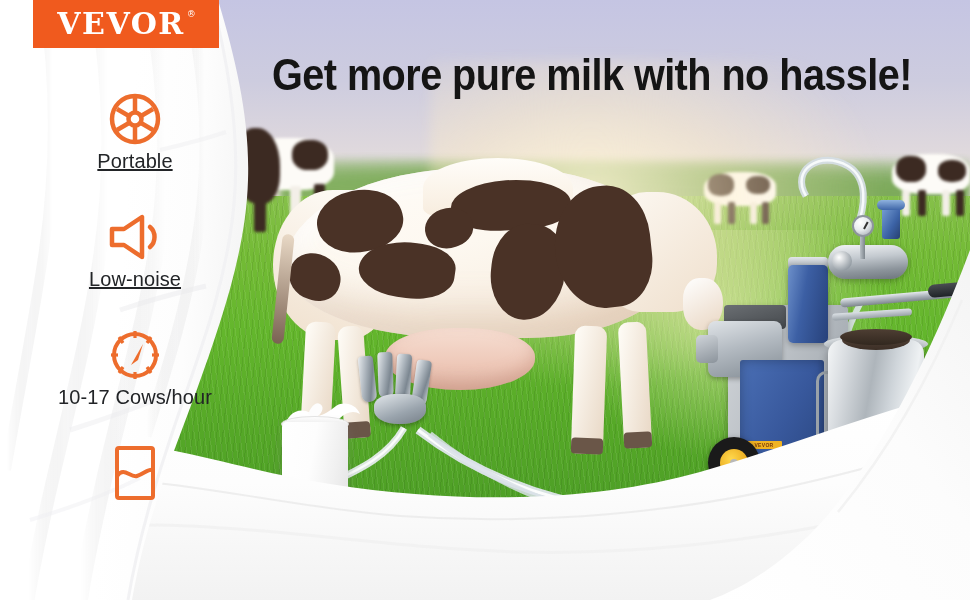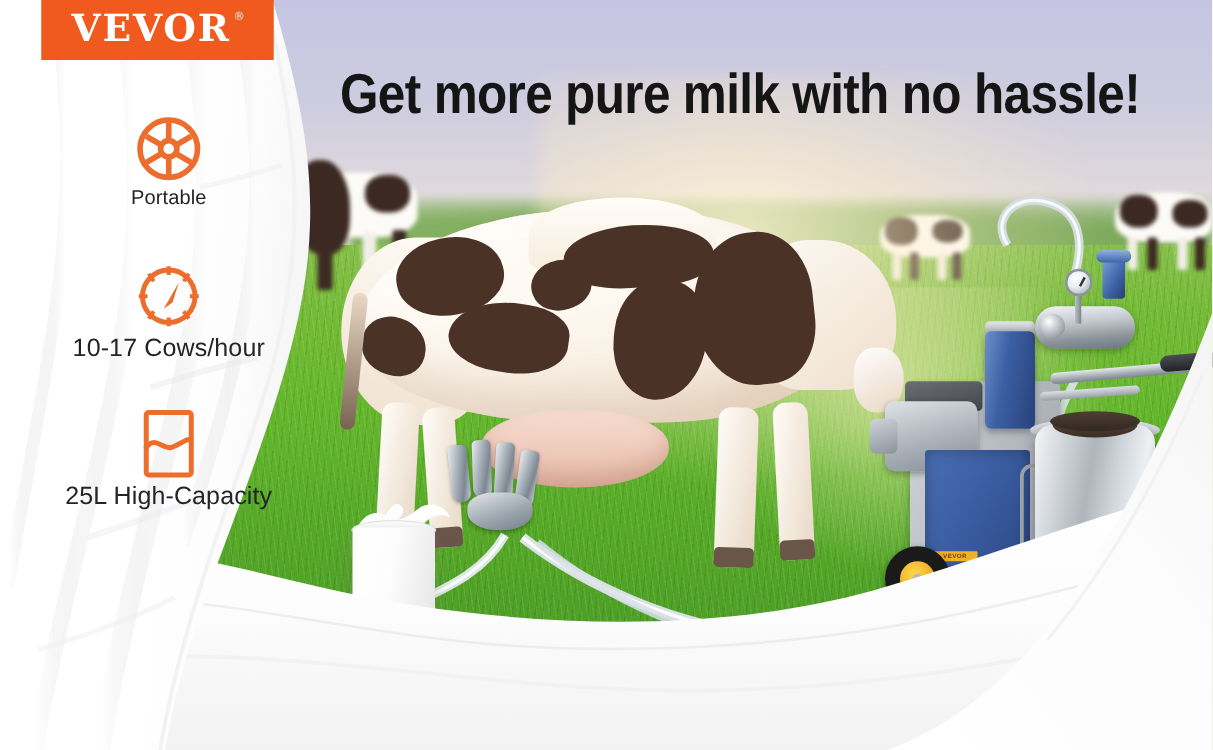--- a/index.html
+++ b/index.html
@@ -263,21 +263,21 @@
   
   .features{position:absolute;left:0;top:88px;width:270px;}
   .feature{position:relative;width:270px;height:118px;}
   .feature .ficon{
     position:absolute;left:0;right:0;top:0;height:62px;display:flex;align-items:center;justify-content:center;
   }
   .feature .flabel{
     position:absolute;left:0;right:0;top:62px;text-align:center;
     font-size:20px;color:#222427;letter-spacing:.1px;white-space:nowrap;
   }
-  .feature.f1 .flabel,.feature.f2 .flabel{font-size:16px;}
+  .feature.f1 .flabel,.feature.f2 .flabel{font-size:20px;text-decoration:underline;}
   .feature.f3 .flabel,.feature.f4 .flabel{font-size:20px;}
 
   
   .logo{
     position:absolute;left:33px;top:0;width:186px;height:48px;
     background:#f05a1e;display:flex;align-items:center;justify-content:center;
   }
   .logo-text{
     color:#fff;font-family:"DejaVu Serif","Liberation Serif",serif;
     font-weight:bold;font-size:30px;letter-spacing:1.5px;line-height:1;
@@ -498,20 +498,29 @@
             <line x1="45" y1="38" x2="33" y2="31"></line>
             <line x1="27" y1="48" x2="27" y2="34"></line>
             <line x1="9" y1="38" x2="21" y2="31"></line>
             <line x1="9" y1="17" x2="21" y2="24"></line>
           </g>
         </svg>
       </div>
       <div class="flabel">Portable</div>
     </div>
 
+    <div class="feature f2">
+      <div class="ficon">
+        <svg width="58" height="52" viewBox="0 0 58 52">
+          <path d="M6,18 L18,18 L36,6 L36,46 L18,34 L6,34 Z" fill="none" stroke="#ED6D2D" stroke-width="4.5" stroke-linejoin="round"></path>
+          <path d="M44,16 C 50,21 50,31 44,36" fill="none" stroke="#ED6D2D" stroke-width="4.5" stroke-linecap="round"></path>
+        </svg>
+      </div>
+      <div class="flabel">Low-noise</div>
+    </div>
 
     <div class="feature f3">
       <div class="ficon">
         <svg width="56" height="56" viewBox="0 0 56 56">
           <circle cx="28" cy="28" r="21" fill="none" stroke="#ED6D2D" stroke-width="4"></circle>
           <g stroke="#ED6D2D" stroke-width="3.2" stroke-linecap="butt">
             <line x1="28" y1="4" x2="28" y2="11"></line>
             <line x1="44" y1="10" x2="40" y2="16"></line>
             <line x1="52" y1="28" x2="45" y2="28"></line>
             <line x1="44" y1="46" x2="40" y2="40"></line>
@@ -526,18 +535,17 @@
       <div class="flabel">10-17 Cows/hour</div>
     </div>
 
     <div class="feature f4">
       <div class="ficon">
         <svg width="46" height="58" viewBox="0 0 46 58">
           <rect x="5" y="4" width="36" height="50" rx="2" ry="2" fill="none" stroke="#ED6D2D" stroke-width="4"></rect>
           <path d="M5,32 C 12,22 18,34 25,32 C 32,30 37,24 41,26" fill="none" stroke="#ED6D2D" stroke-width="4" stroke-linecap="round"></path>
         </svg>
       </div>
-      <div class="flabel">25L High-Capacity</div>
     </div>
 
   </div>
 
 </div>
 
 </body></html>

